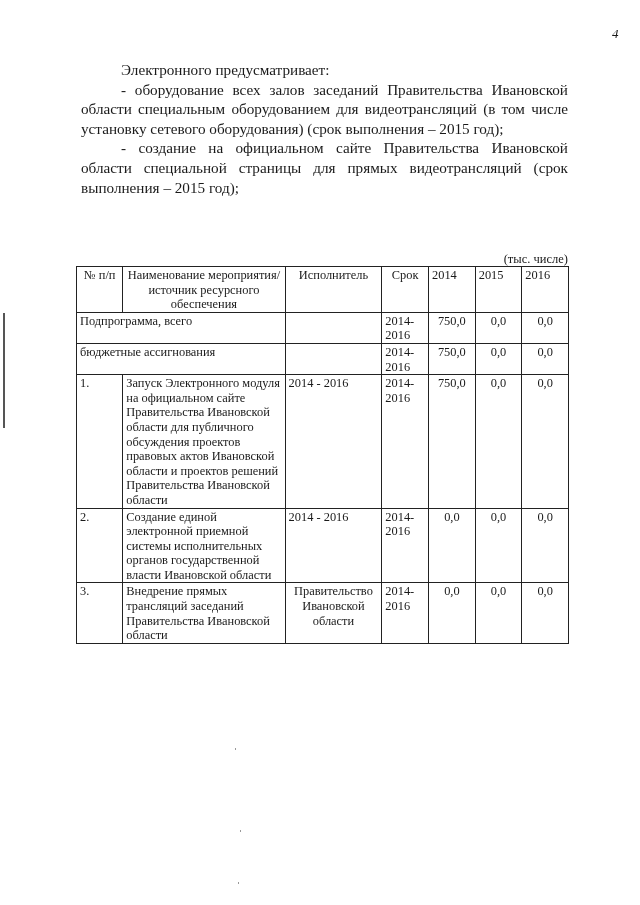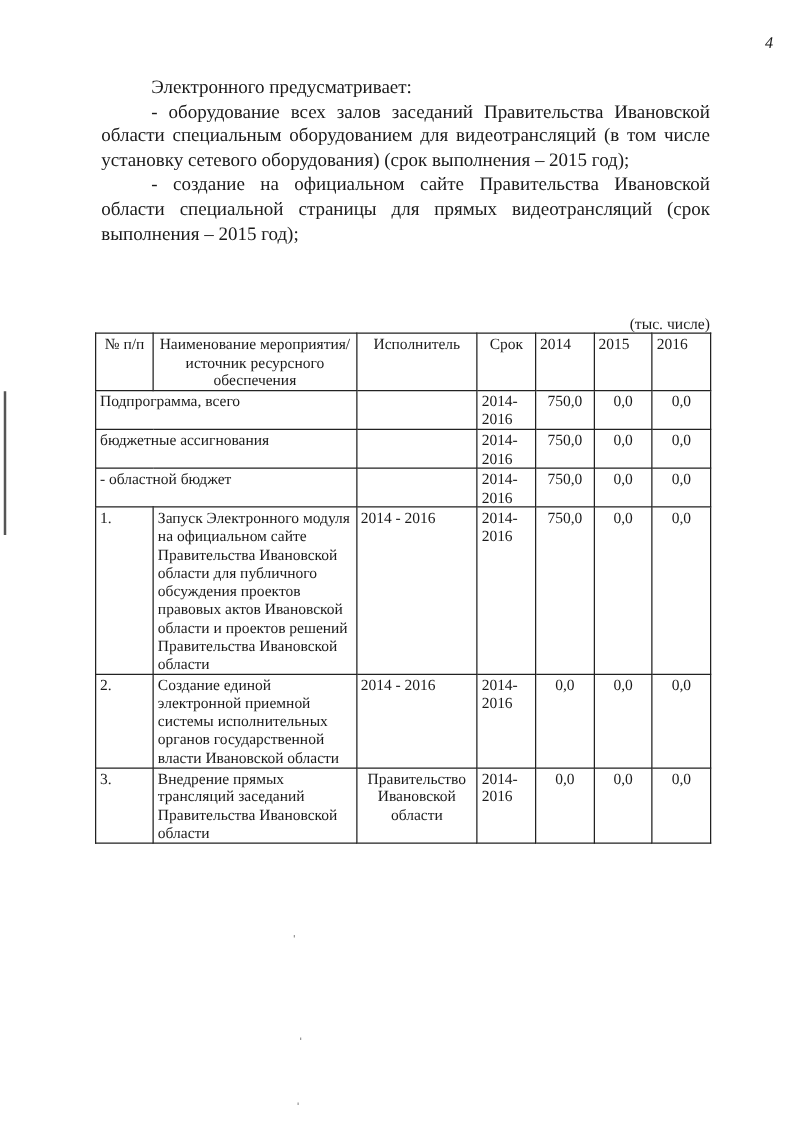--- a/index.html
+++ b/index.html
@@ -71,28 +71,20 @@
     <td class="right">0,0</td>
   </tr>
   <tr>
     <td colspan="2">бюджетные ассигнования</td>
     <td></td>
     <td>2014-2016</td>
     <td class="right">750,0</td>
     <td class="right">0,0</td>
     <td class="right">0,0</td>
   </tr>
-  <tr>
-    <td colspan="2">- областной бюджет</td>
-    <td></td>
-    <td>2014-2016</td>
-    <td class="right">750,0</td>
-    <td class="right">0,0</td>
-    <td class="right">0,0</td>
-  </tr>
 
   <tr>
     <td>1.</td>
     <td>Запуск Электронного модуля  на официальном сайте Правительства Ивановской области для публичного обсуждения проектов правовых актов Ивановской области и проектов решений Правительства Ивановской области</td>
     <td>2014 - 2016</td>
     <td>2014-2016</td>
     <td class="right">750,0</td>
     <td class="right">0,0</td>
     <td class="right">0,0</td>
   </tr>

